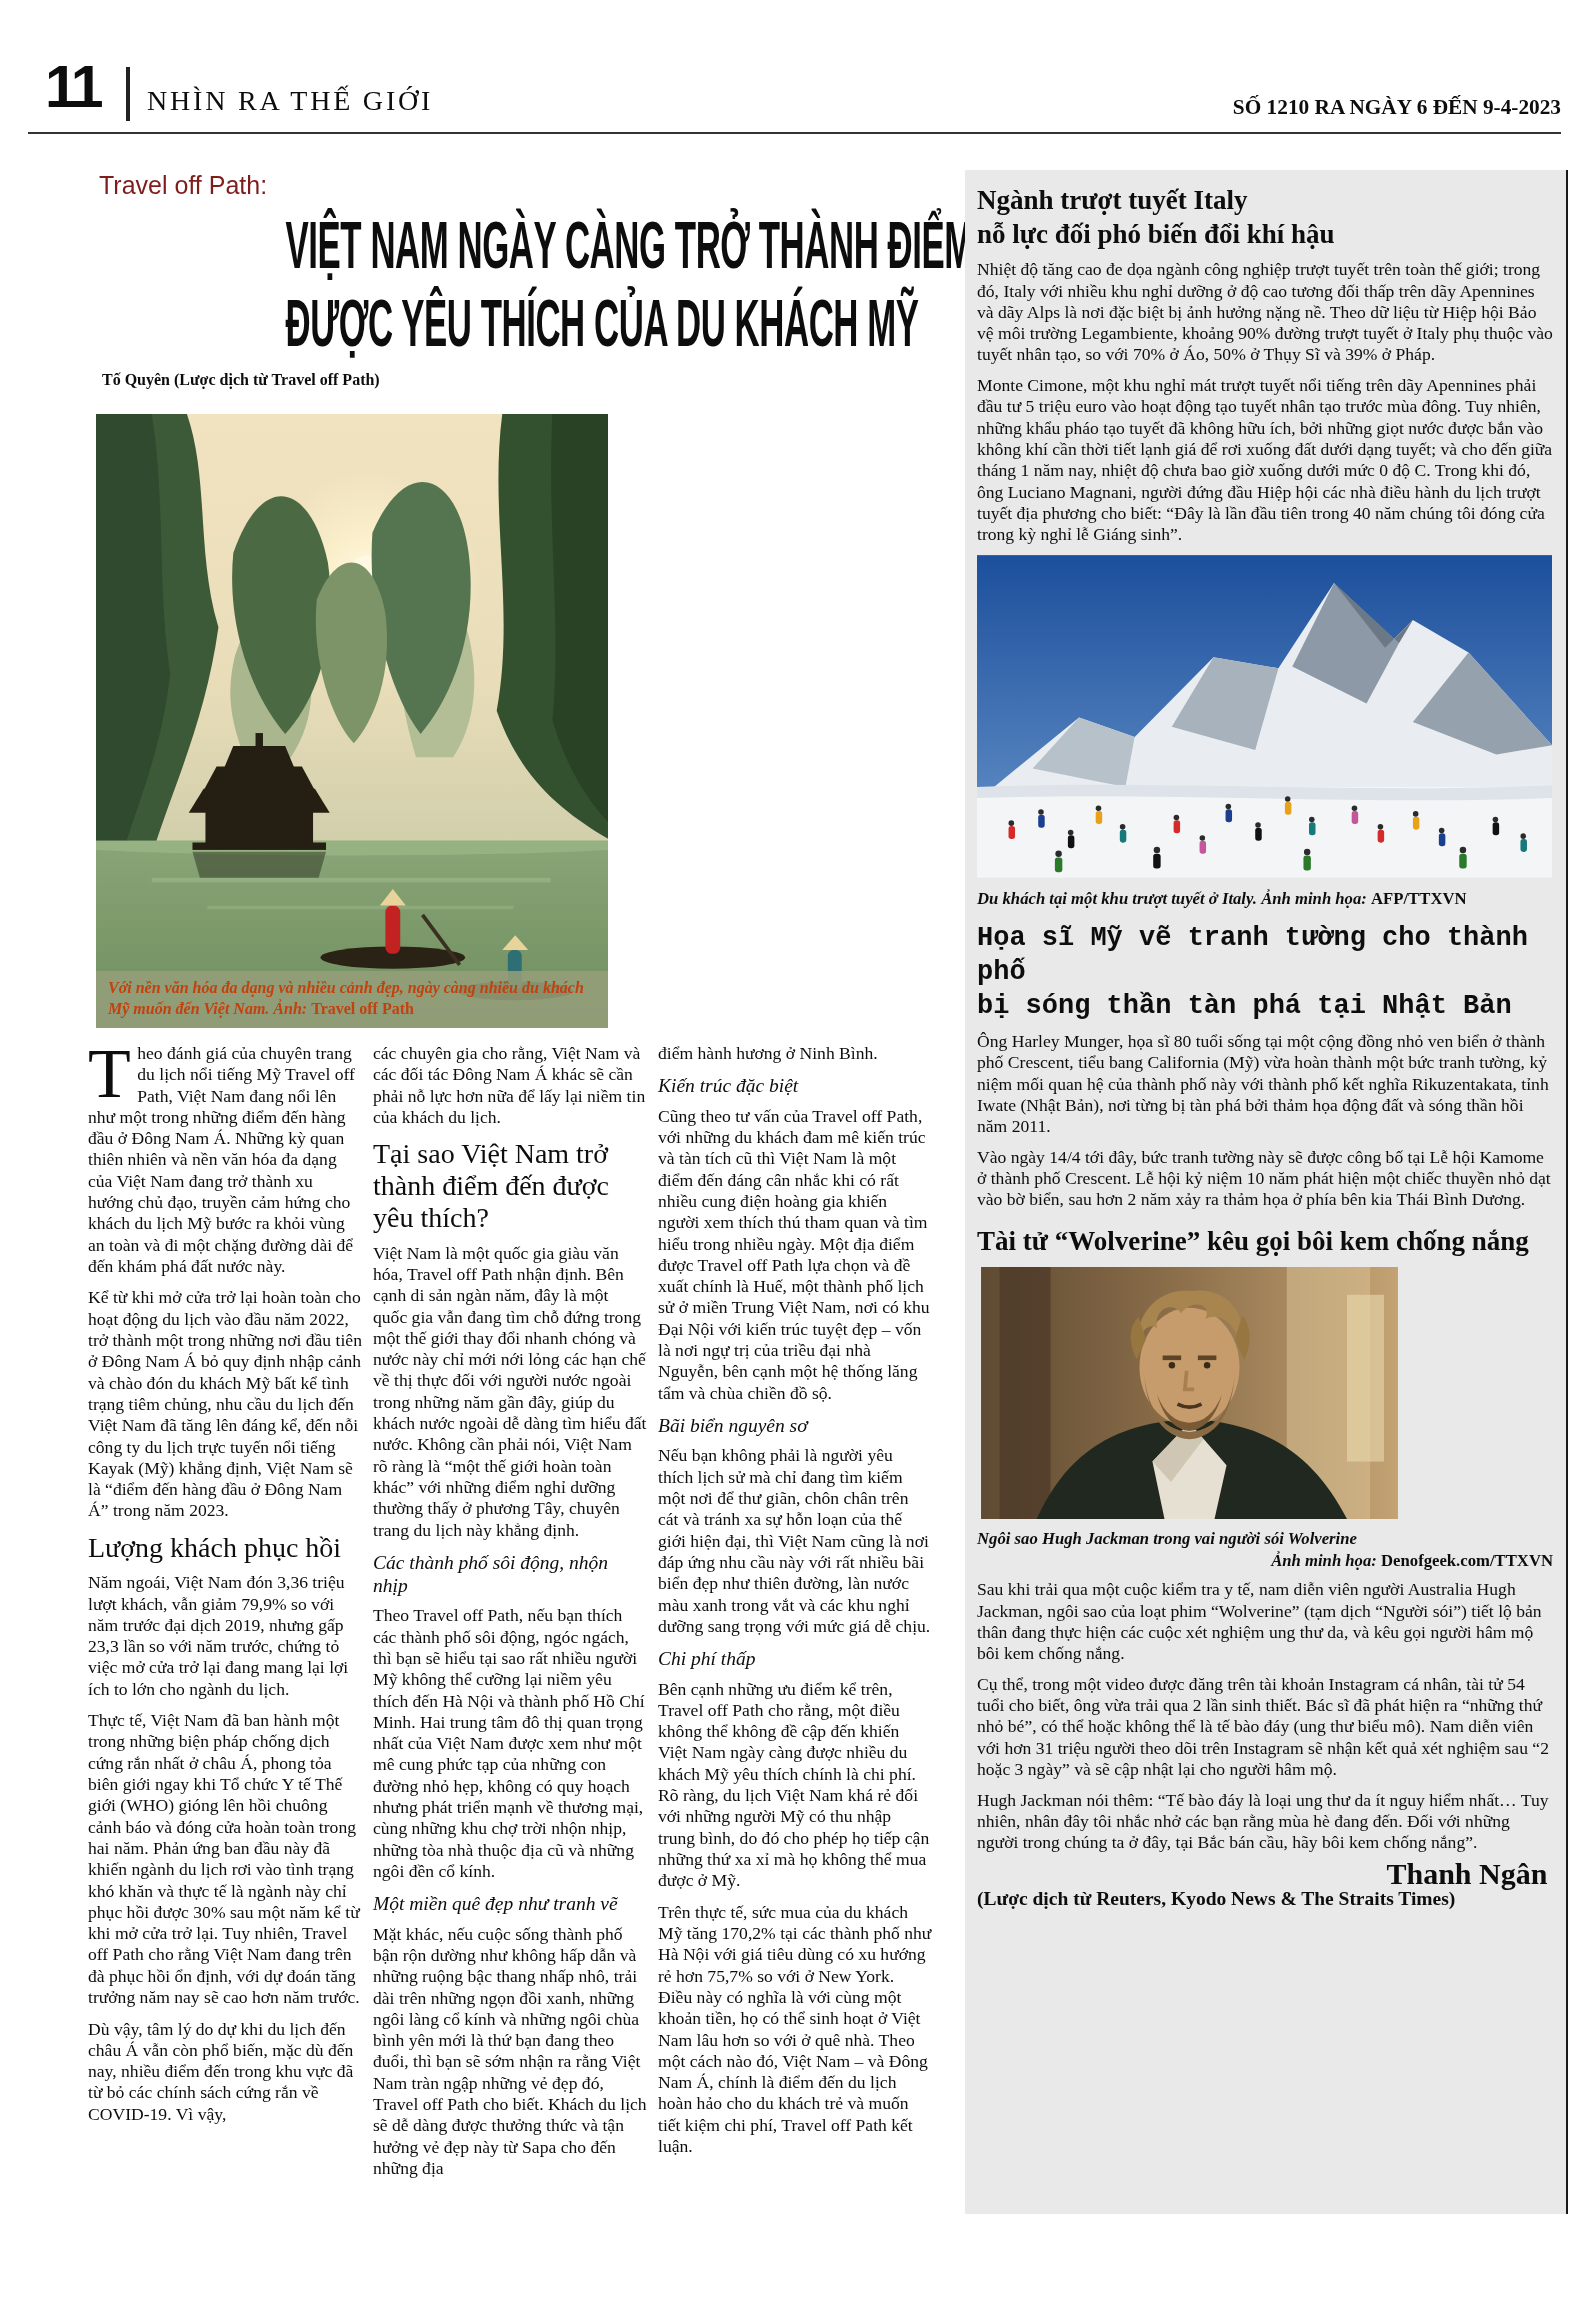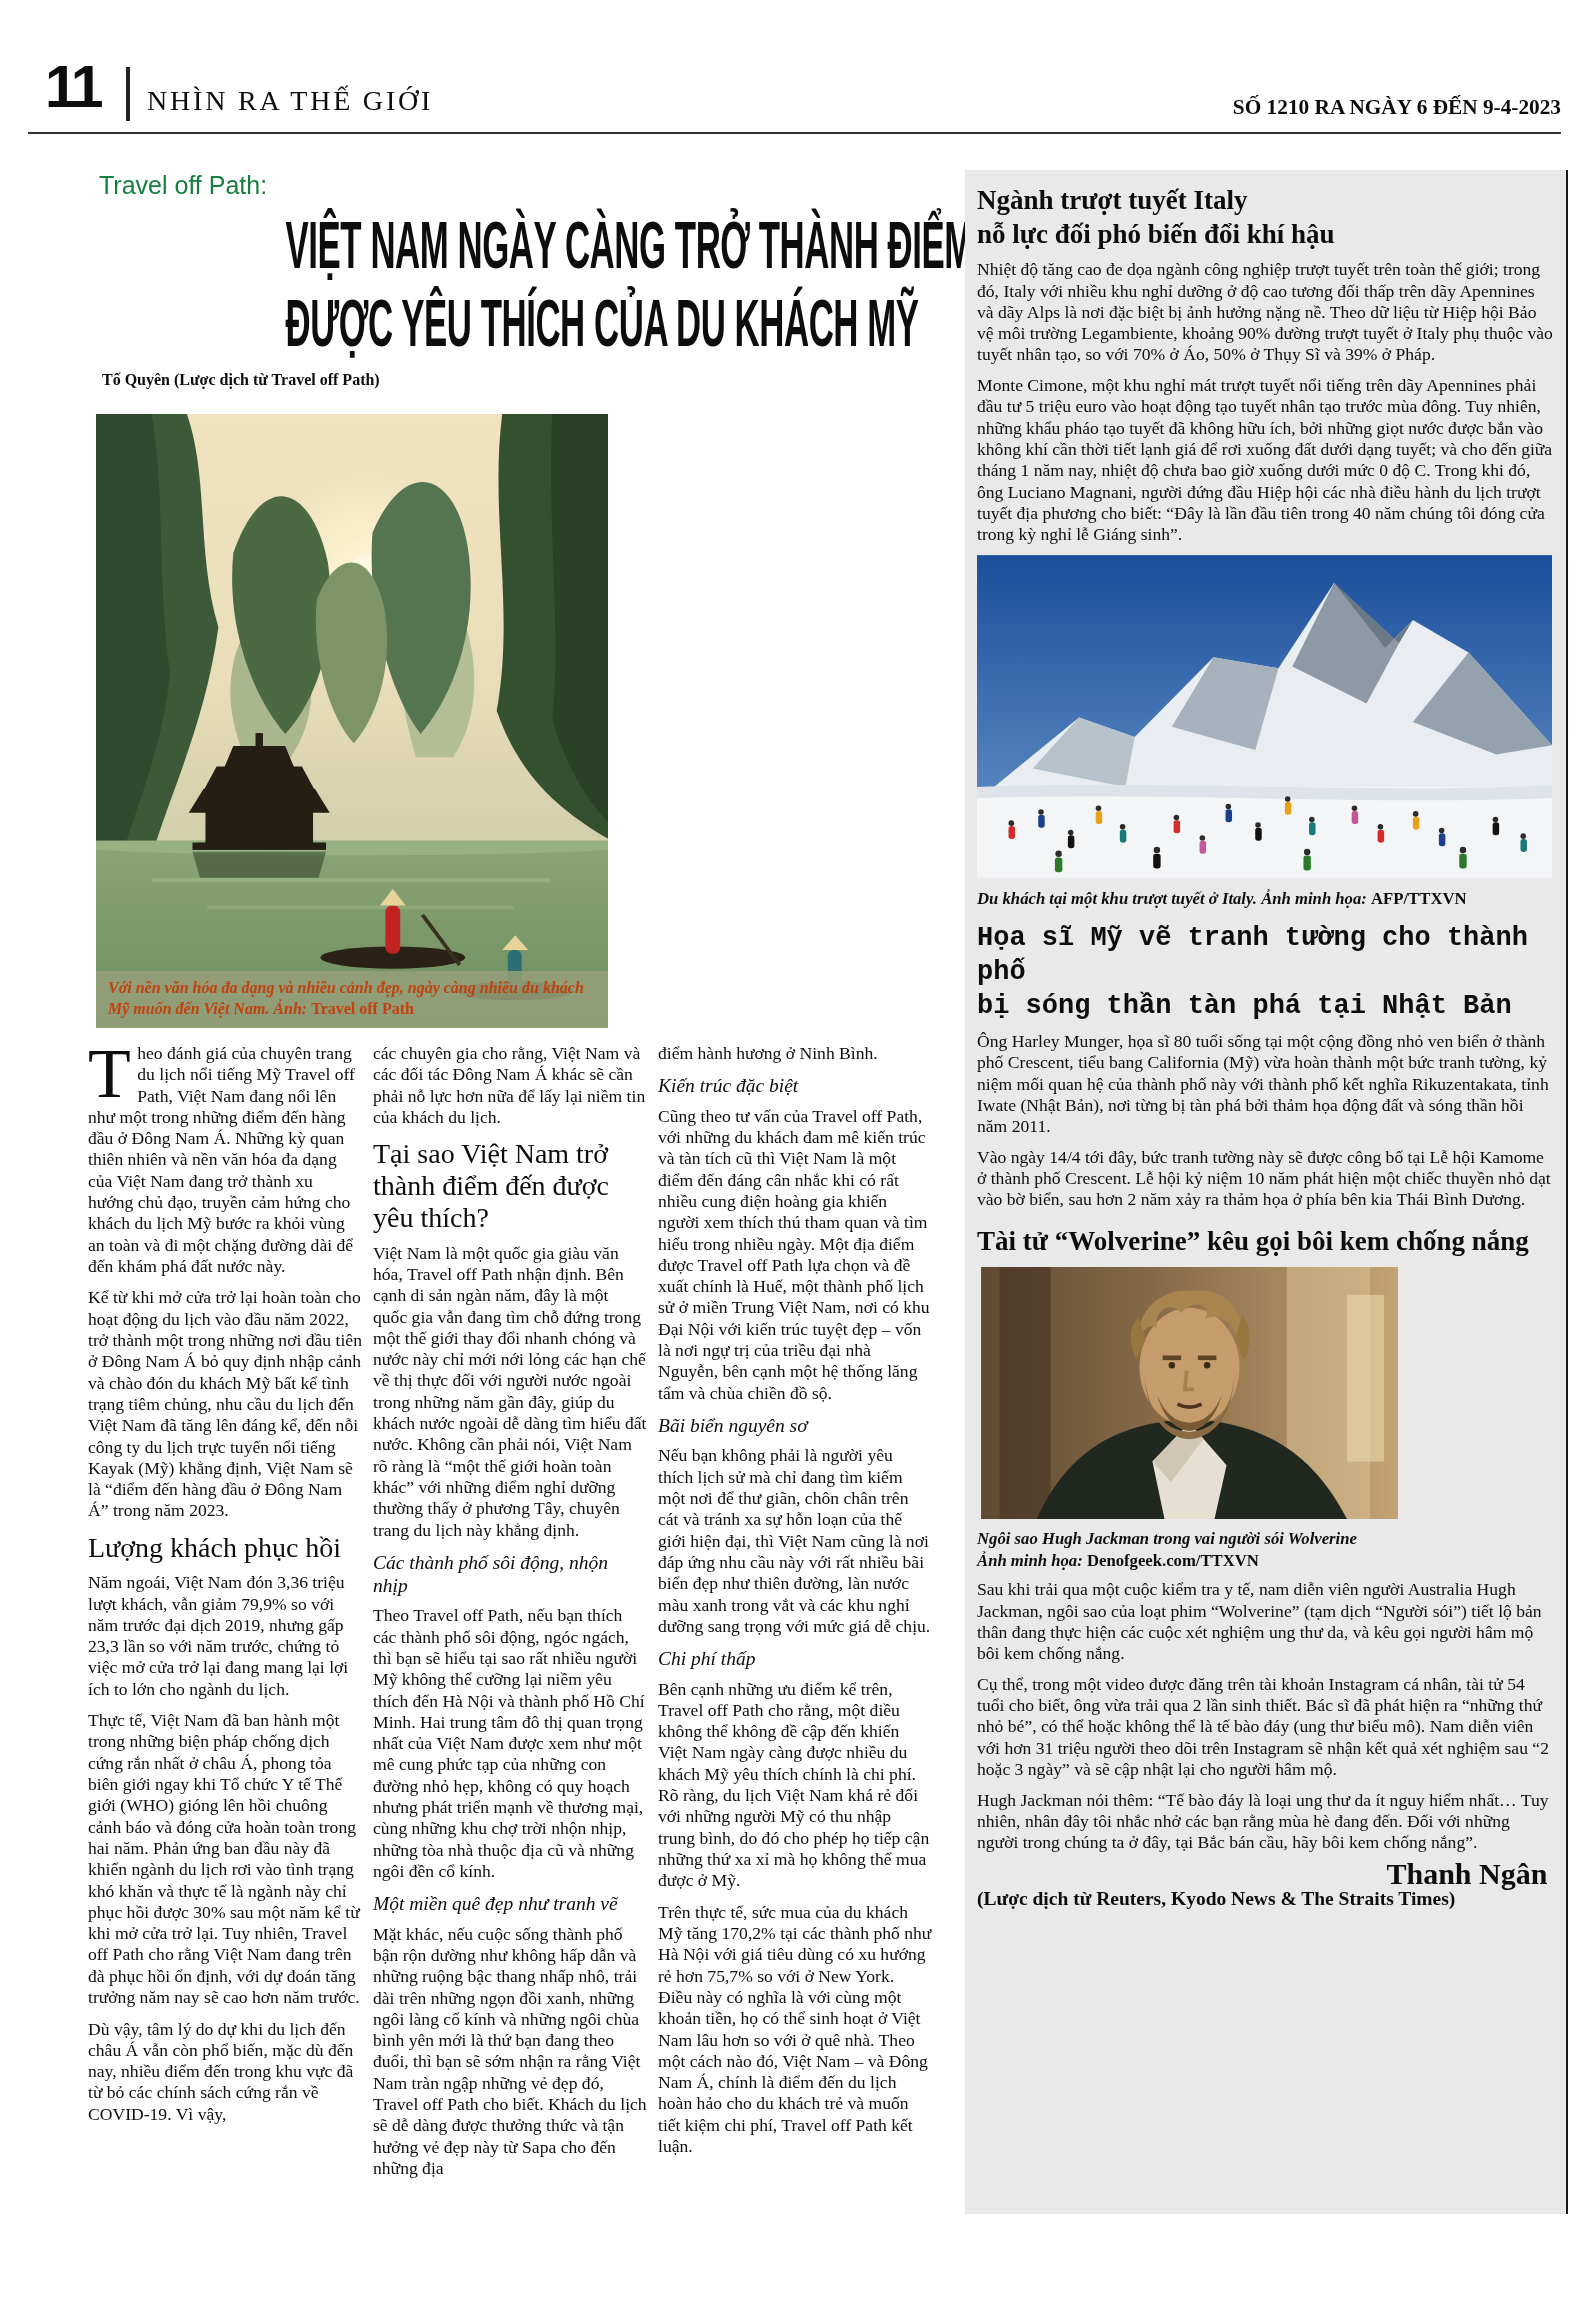--- a/index.html
+++ b/index.html
@@ -11,21 +11,21 @@
   .page-num{position:absolute;left:45px;top:58px;font-family:"Liberation Sans",sans-serif;
     font-weight:700;font-size:59px;letter-spacing:-3.7px;line-height:1;}
   .hdr-divider{position:absolute;left:126px;top:67px;width:3.7px;height:54px;background:#222;}
   .section-title{position:absolute;left:147px;top:85px;font-size:28px;letter-spacing:2.8px;
     font-variant:normal;}
   .issue-line{position:absolute;right:28px;top:95px;font-size:21.3px;font-weight:600;}
   .hdr-rule{position:absolute;left:28px;top:132px;width:1533px;height:1.9px;background:#333;}
 
   
   .kicker{position:absolute;left:99px;top:171px;font-family:"Liberation Sans",sans-serif;
-    font-size:25px;color:#15803d;}
+    font-size:25px;color:#7f1d1d;}
   .headline{position:absolute;left:72px;top:206px;width:890px;}
   .hl-line{display:block;white-space:nowrap;text-align:center;
     font-family:"Liberation Sans",sans-serif;font-weight:700;font-size:67px;line-height:78px;
     letter-spacing:-0.9px;transform:scaleX(0.52);transform-origin:50% 50%;}
   .byline{position:absolute;left:102px;top:371px;font-size:16px;font-weight:700;}
 
   
   .lead-photo{position:absolute;left:96px;top:414px;width:512px;height:614px;overflow:hidden;}
   .lead-photo svg{display:block;}
   .lead-caption{position:absolute;left:0;bottom:0;width:100%;box-sizing:border-box;
@@ -43,21 +43,21 @@
 
   
   .sidebar{position:absolute;left:965px;top:170px;width:603px;height:2044px;
     background:#e9e9e9;border-right:2.8px solid #191919;box-sizing:border-box;
     padding:13px 13px 15px 12px;font-size:17.6px;line-height:21.3px;}
   .sidebar p{margin:0 0 9.3px;}
   .sb-headline{font-weight:700;font-size:27px;line-height:34px;margin:0 0 8.3px;}
   .sb-photo{margin:7.4px 0 4.6px;}
   .sb-caption{font-size:16.7px;line-height:22px;font-weight:700;font-style:italic;margin:0 0 7.4px;}
   .sb-caption .credit{font-style:normal;}
-  .sb-caption-right{text-align:left;}
+  .sb-caption-right{text-align:right;}
   .mt12{margin-top:11px;font-family:Liberation Mono, monospace;}
   .mt14{margin-top:13px;}
   .wolv-wrap{margin:9.3px 0 3.7px 3.7px;}
   .signature{font-weight:700;font-size:30px;text-align:right;margin:3.7px 5.6px 3.7px 0;}
   .source-line{font-weight:700;font-size:19.5px;margin:0;}
 </style>
 </head>
 <body>
 
 <div class="page-num">11</div>

